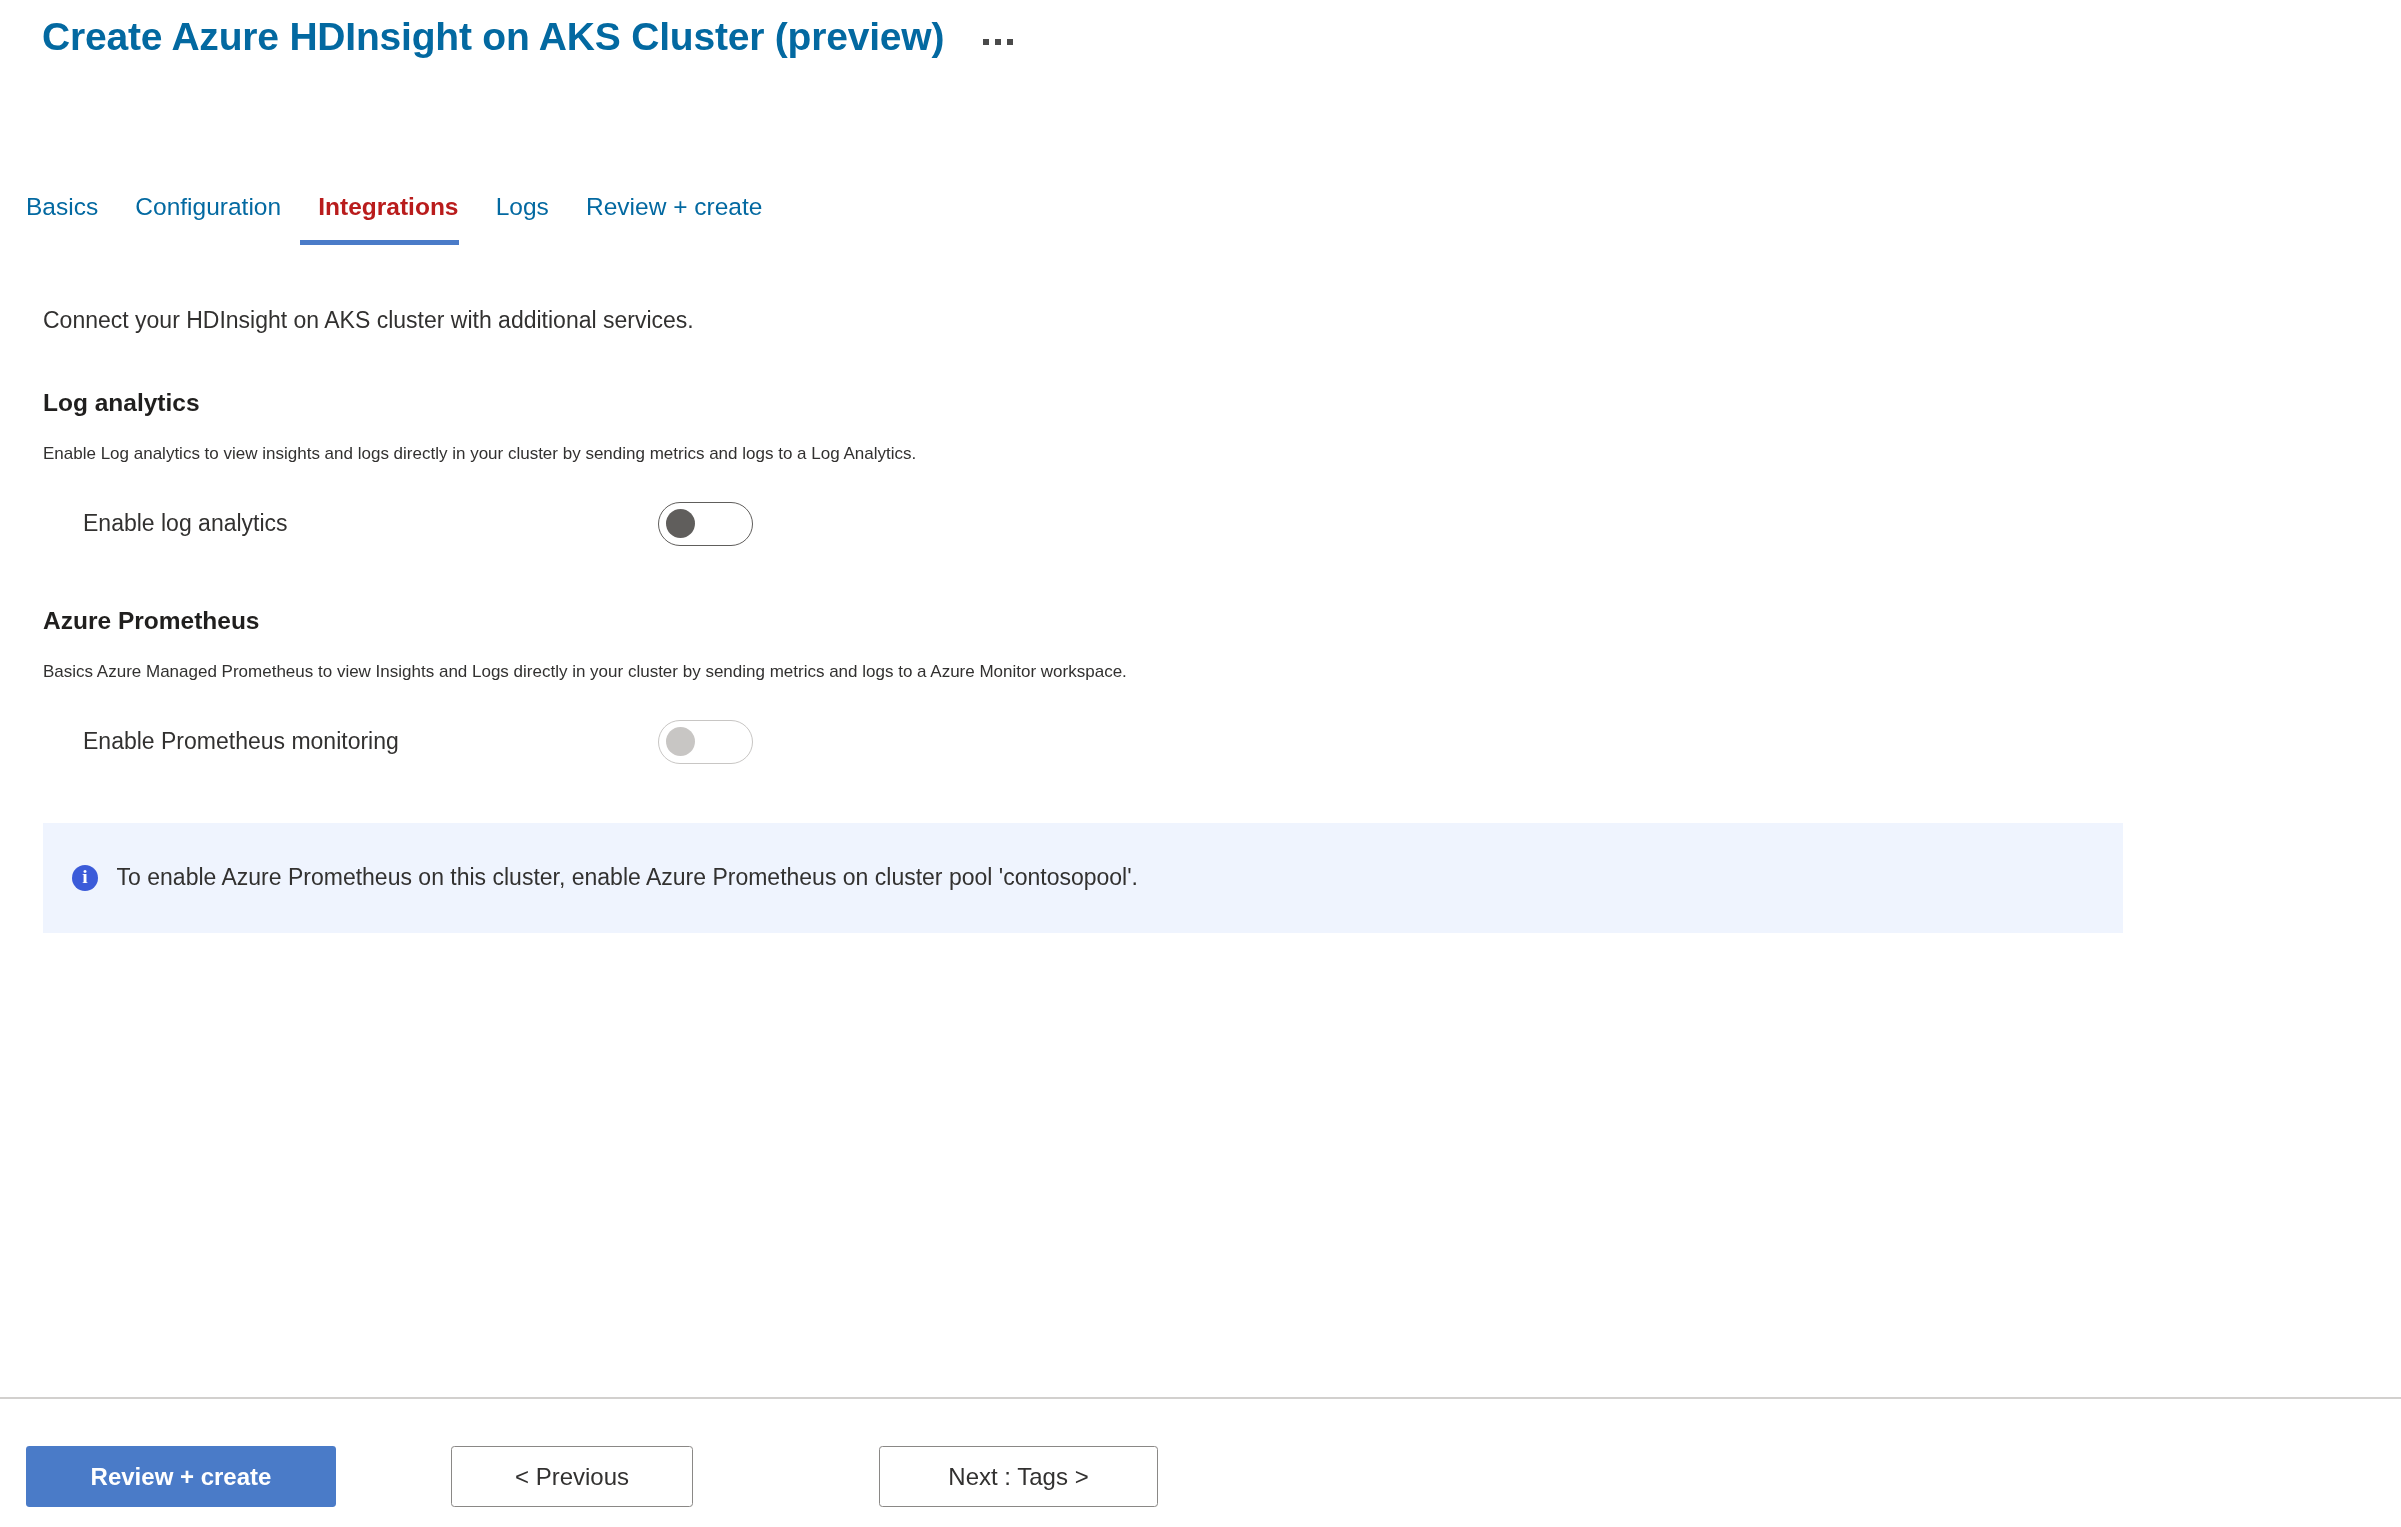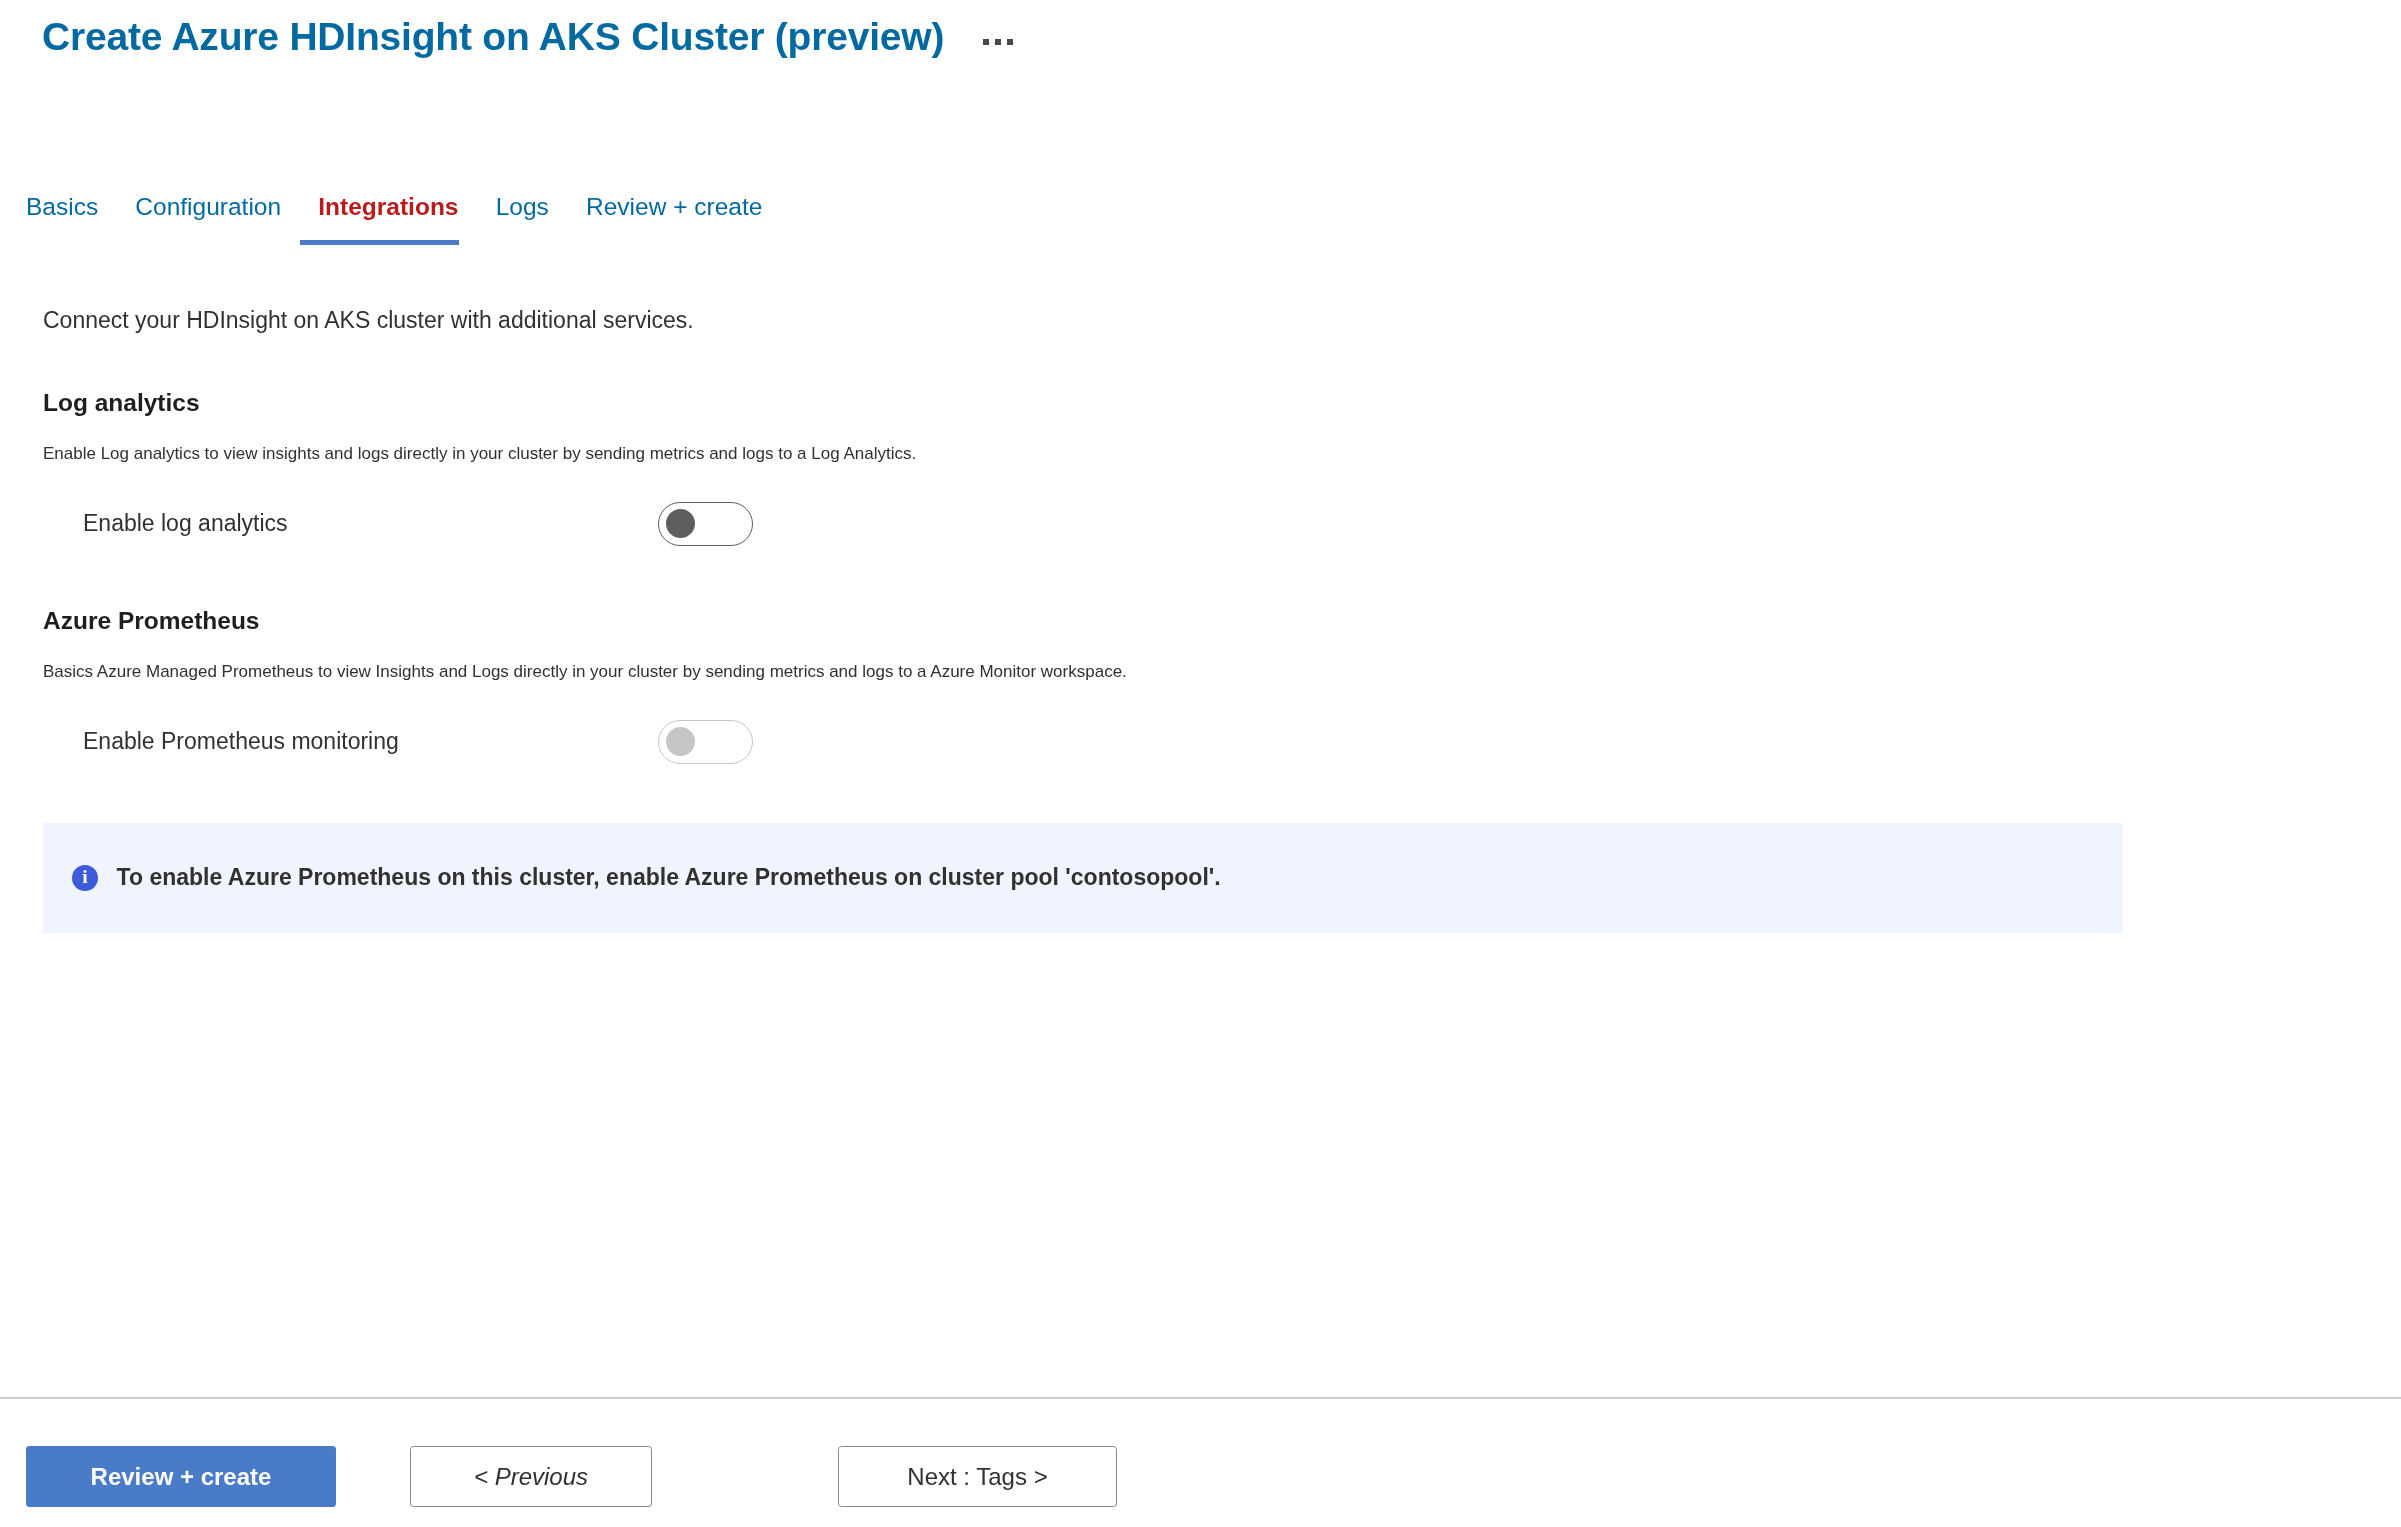--- a/index.html
+++ b/index.html
@@ -176,21 +176,20 @@
     justify-content: center;
     flex: 0 0 auto;
     margin-right: 18.6px;
     line-height: 1;
     padding-bottom: 1.7px;
   }
   .info-text {
     font-size: 23px;
     color: #323130;
     line-height: 1.35;
-    font-weight: bold;
   }
 
   
   .footer-divider {
     position: absolute;
     left: 0;
     right: 0;
     top: 1397px;
     height: 1.7px;
     background: #d2d0ce;
@@ -223,21 +222,21 @@
     font-weight: bold;
   }
   .btn-secondary {
     background: #ffffff;
     color: #323130;
     border: 1.7px solid #8a8886;
     height: 61px;
     min-width: 242px;
     padding: 0 24px;
   }
-  .btn-prev { margin-left: 74px; font-style: italic; }
+  .btn-prev { margin-left: 115px; }
   .btn-next { margin-left: 186px; min-width: 279px; }
 </style>
 </head>
 <body>
 
 <div class="page-header">
   <div class="page-title">Create Azure HDInsight on AKS Cluster (preview)</div>
   <div class="ellipsis-btn">
     <span class="dot"></span>
     <span class="dot"></span>

